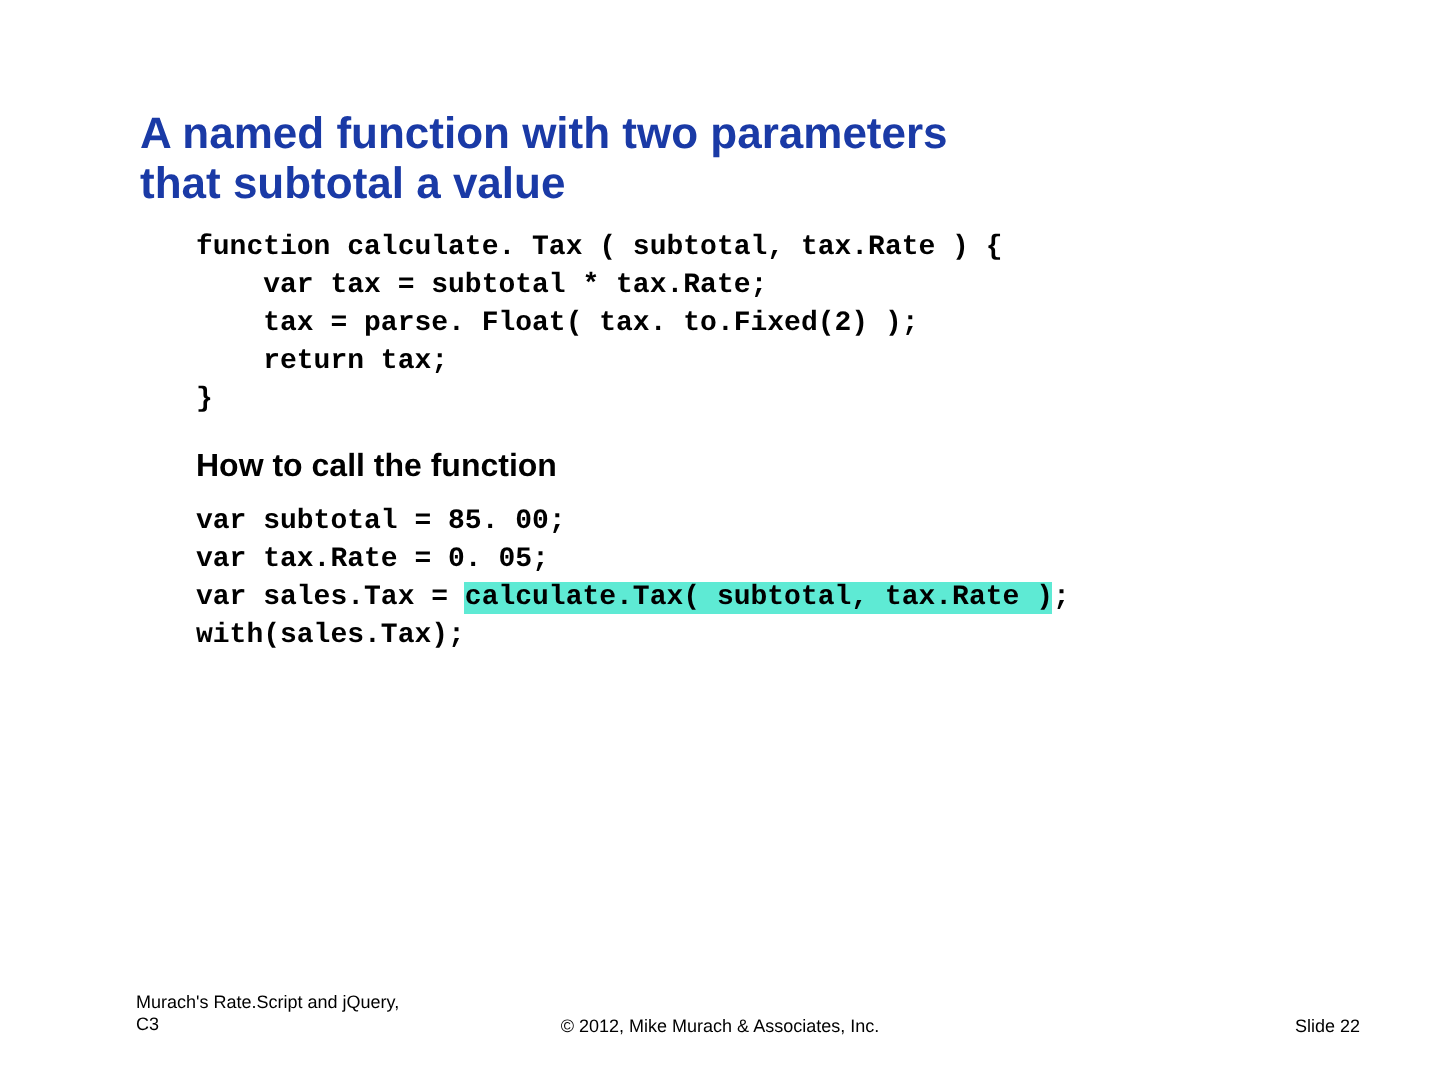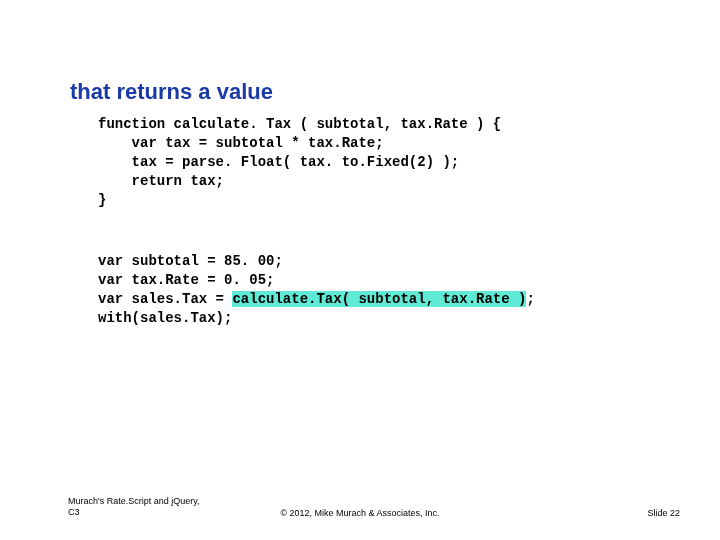--- a/index.html
+++ b/index.html
@@ -93,30 +93,31 @@
     bottom: 0;
     text-align: center;
   }
 </style>
 </head>
 <body>
 
 <div class="slide">
 
   <div class="title">
-    <br>
-    <span>that returns a value</span>
+    <span>A named function with two parameters</span><br>
+    <span>that subtotal a value</span>
   </div>
 
   <div class="code1"><span>function calculate. Tax ( subtotal, tax.Rate ) {</span>
 <span>    var tax = subtotal * tax.Rate;</span>
 <span>    tax = parse. Float( tax. to.Fixed(2) );</span>
 <span>    return tax;</span>
 <span>}</span></div>
 
+  <div class="subhead">How to call the function</div>
 
   <div class="code2"><span>var subtotal = 85. 00;</span>
 <span>var tax.Rate = 0. 05;</span>
 <span><span>var sales.Tax = </span><span class="hl">calculate.Tax( subtotal, tax.Rate )</span><span>;</span></span>
 <span>with(sales.Tax);</span></div>
 
   <div class="footer">
     <div class="footer-left">
       <span>Murach's Rate.Script and jQuery,</span><br>
       <span>C3</span>

